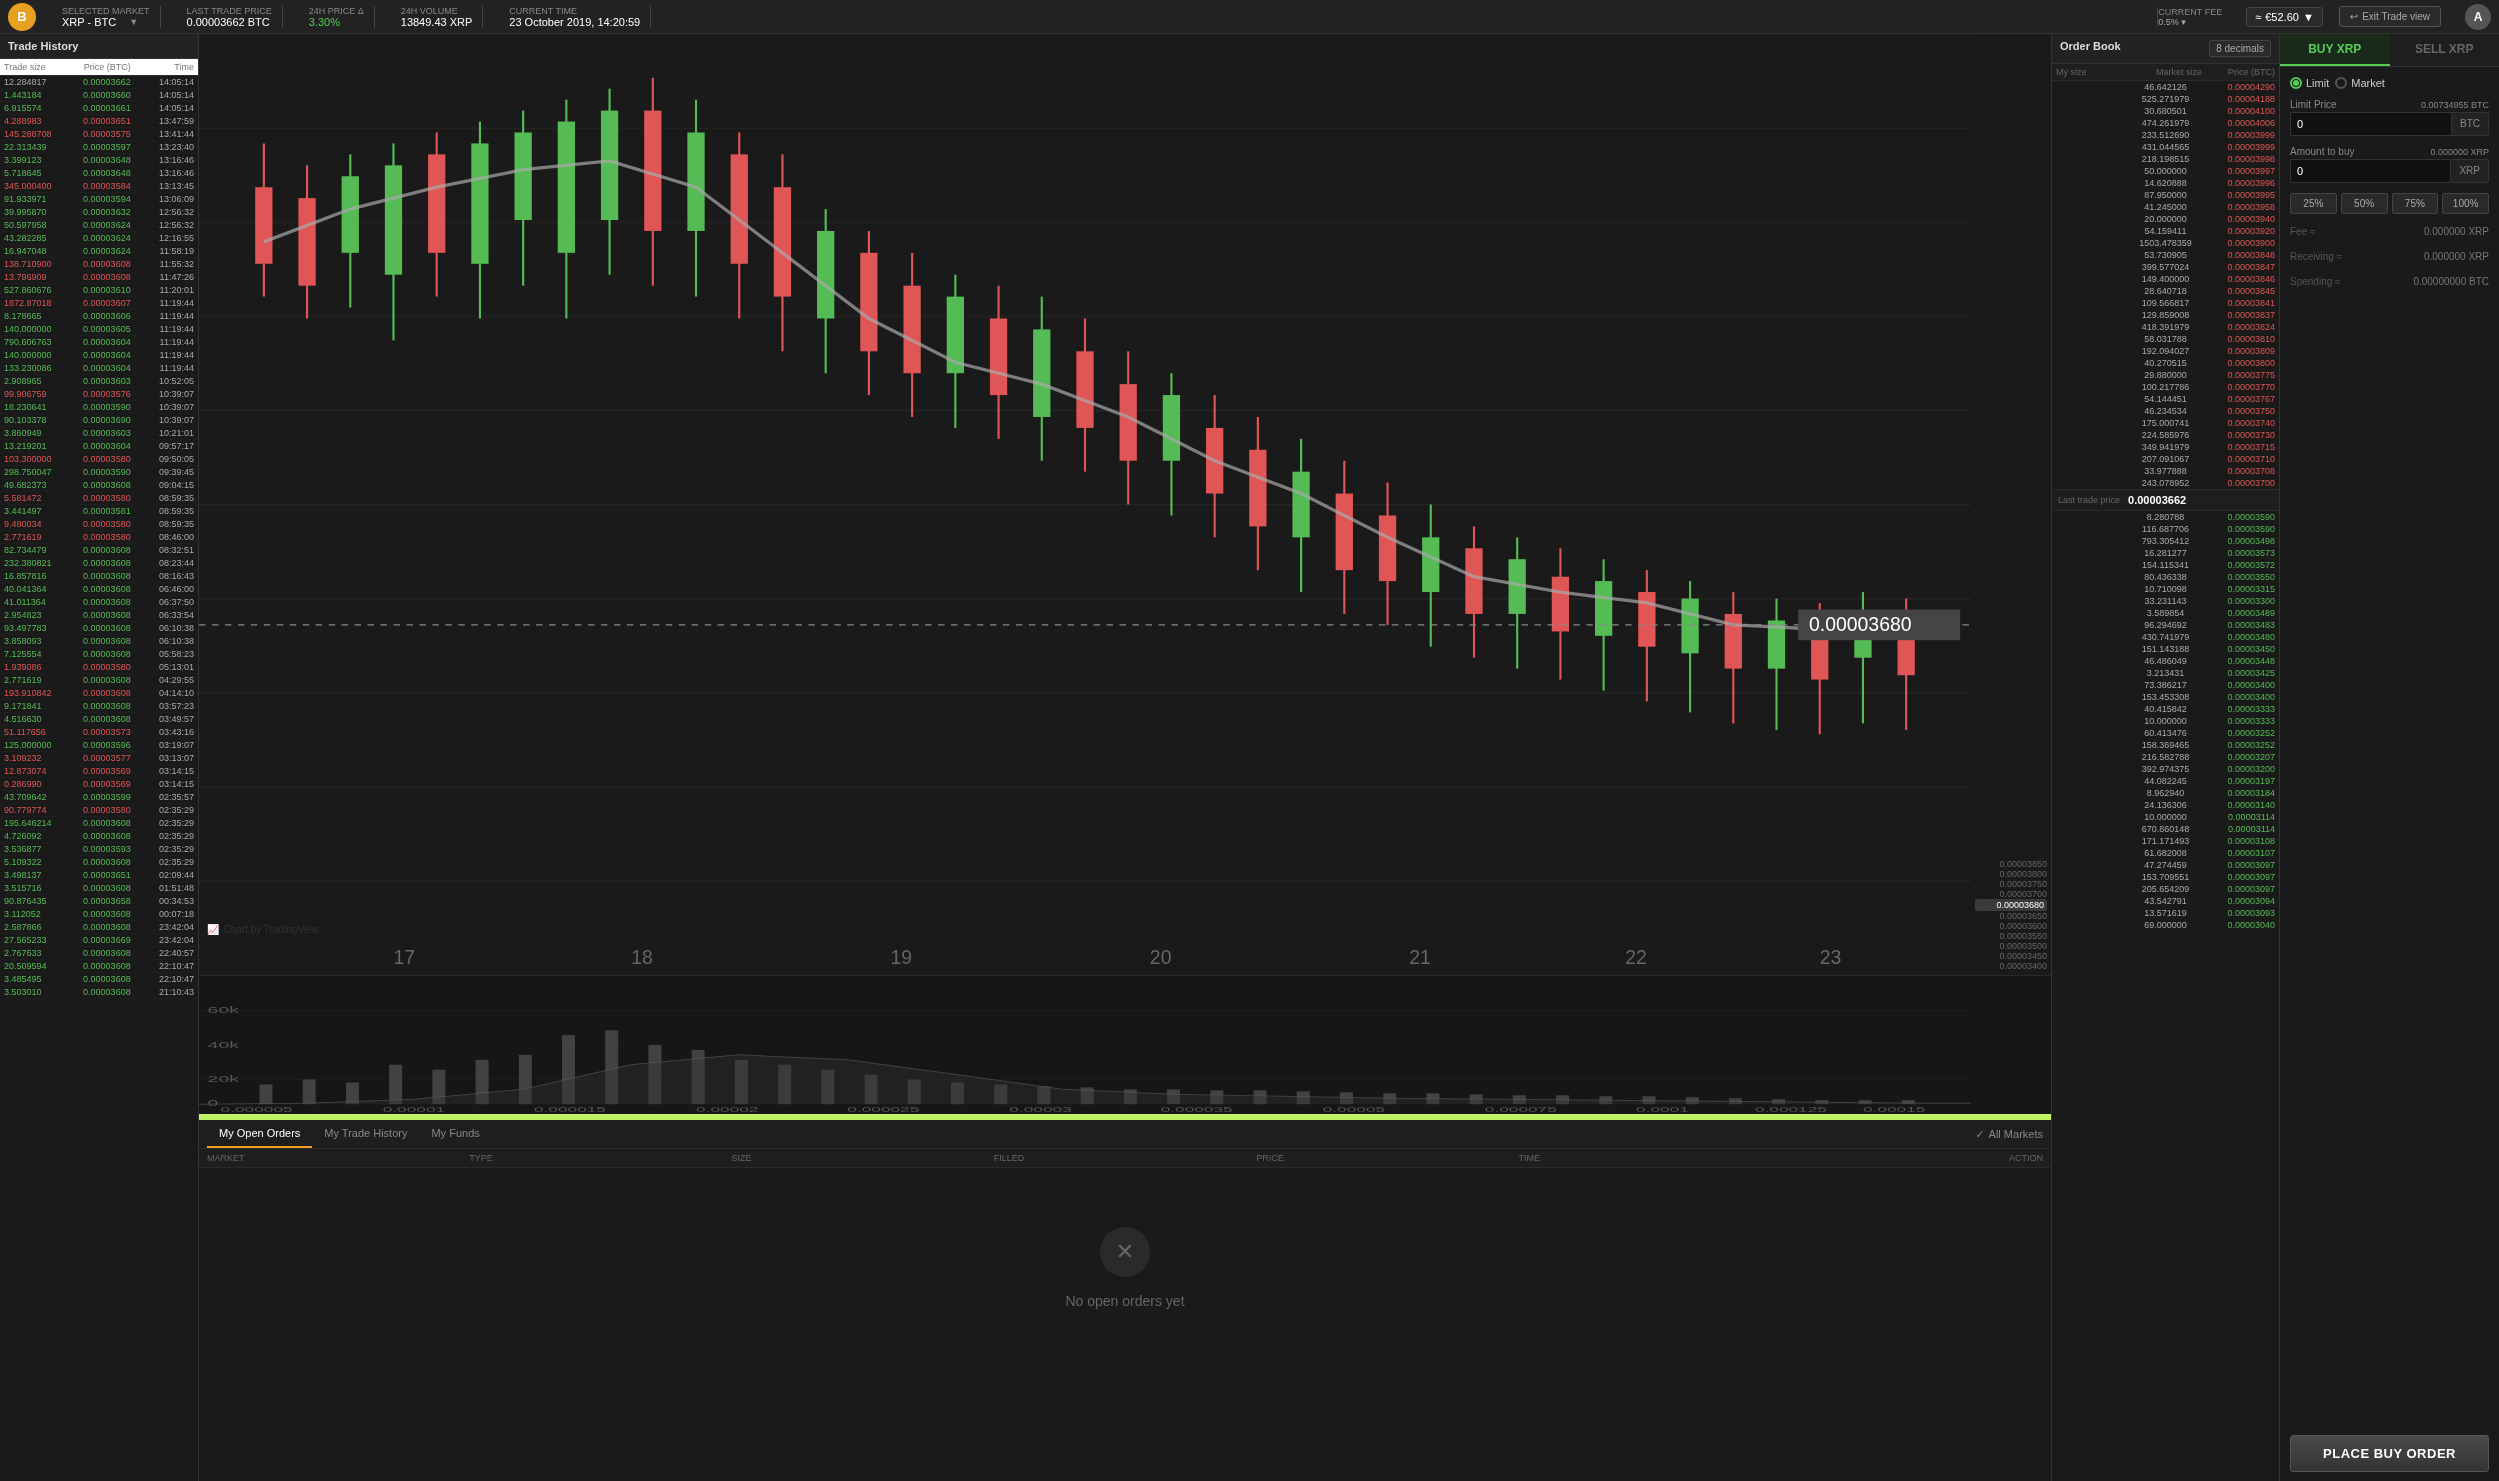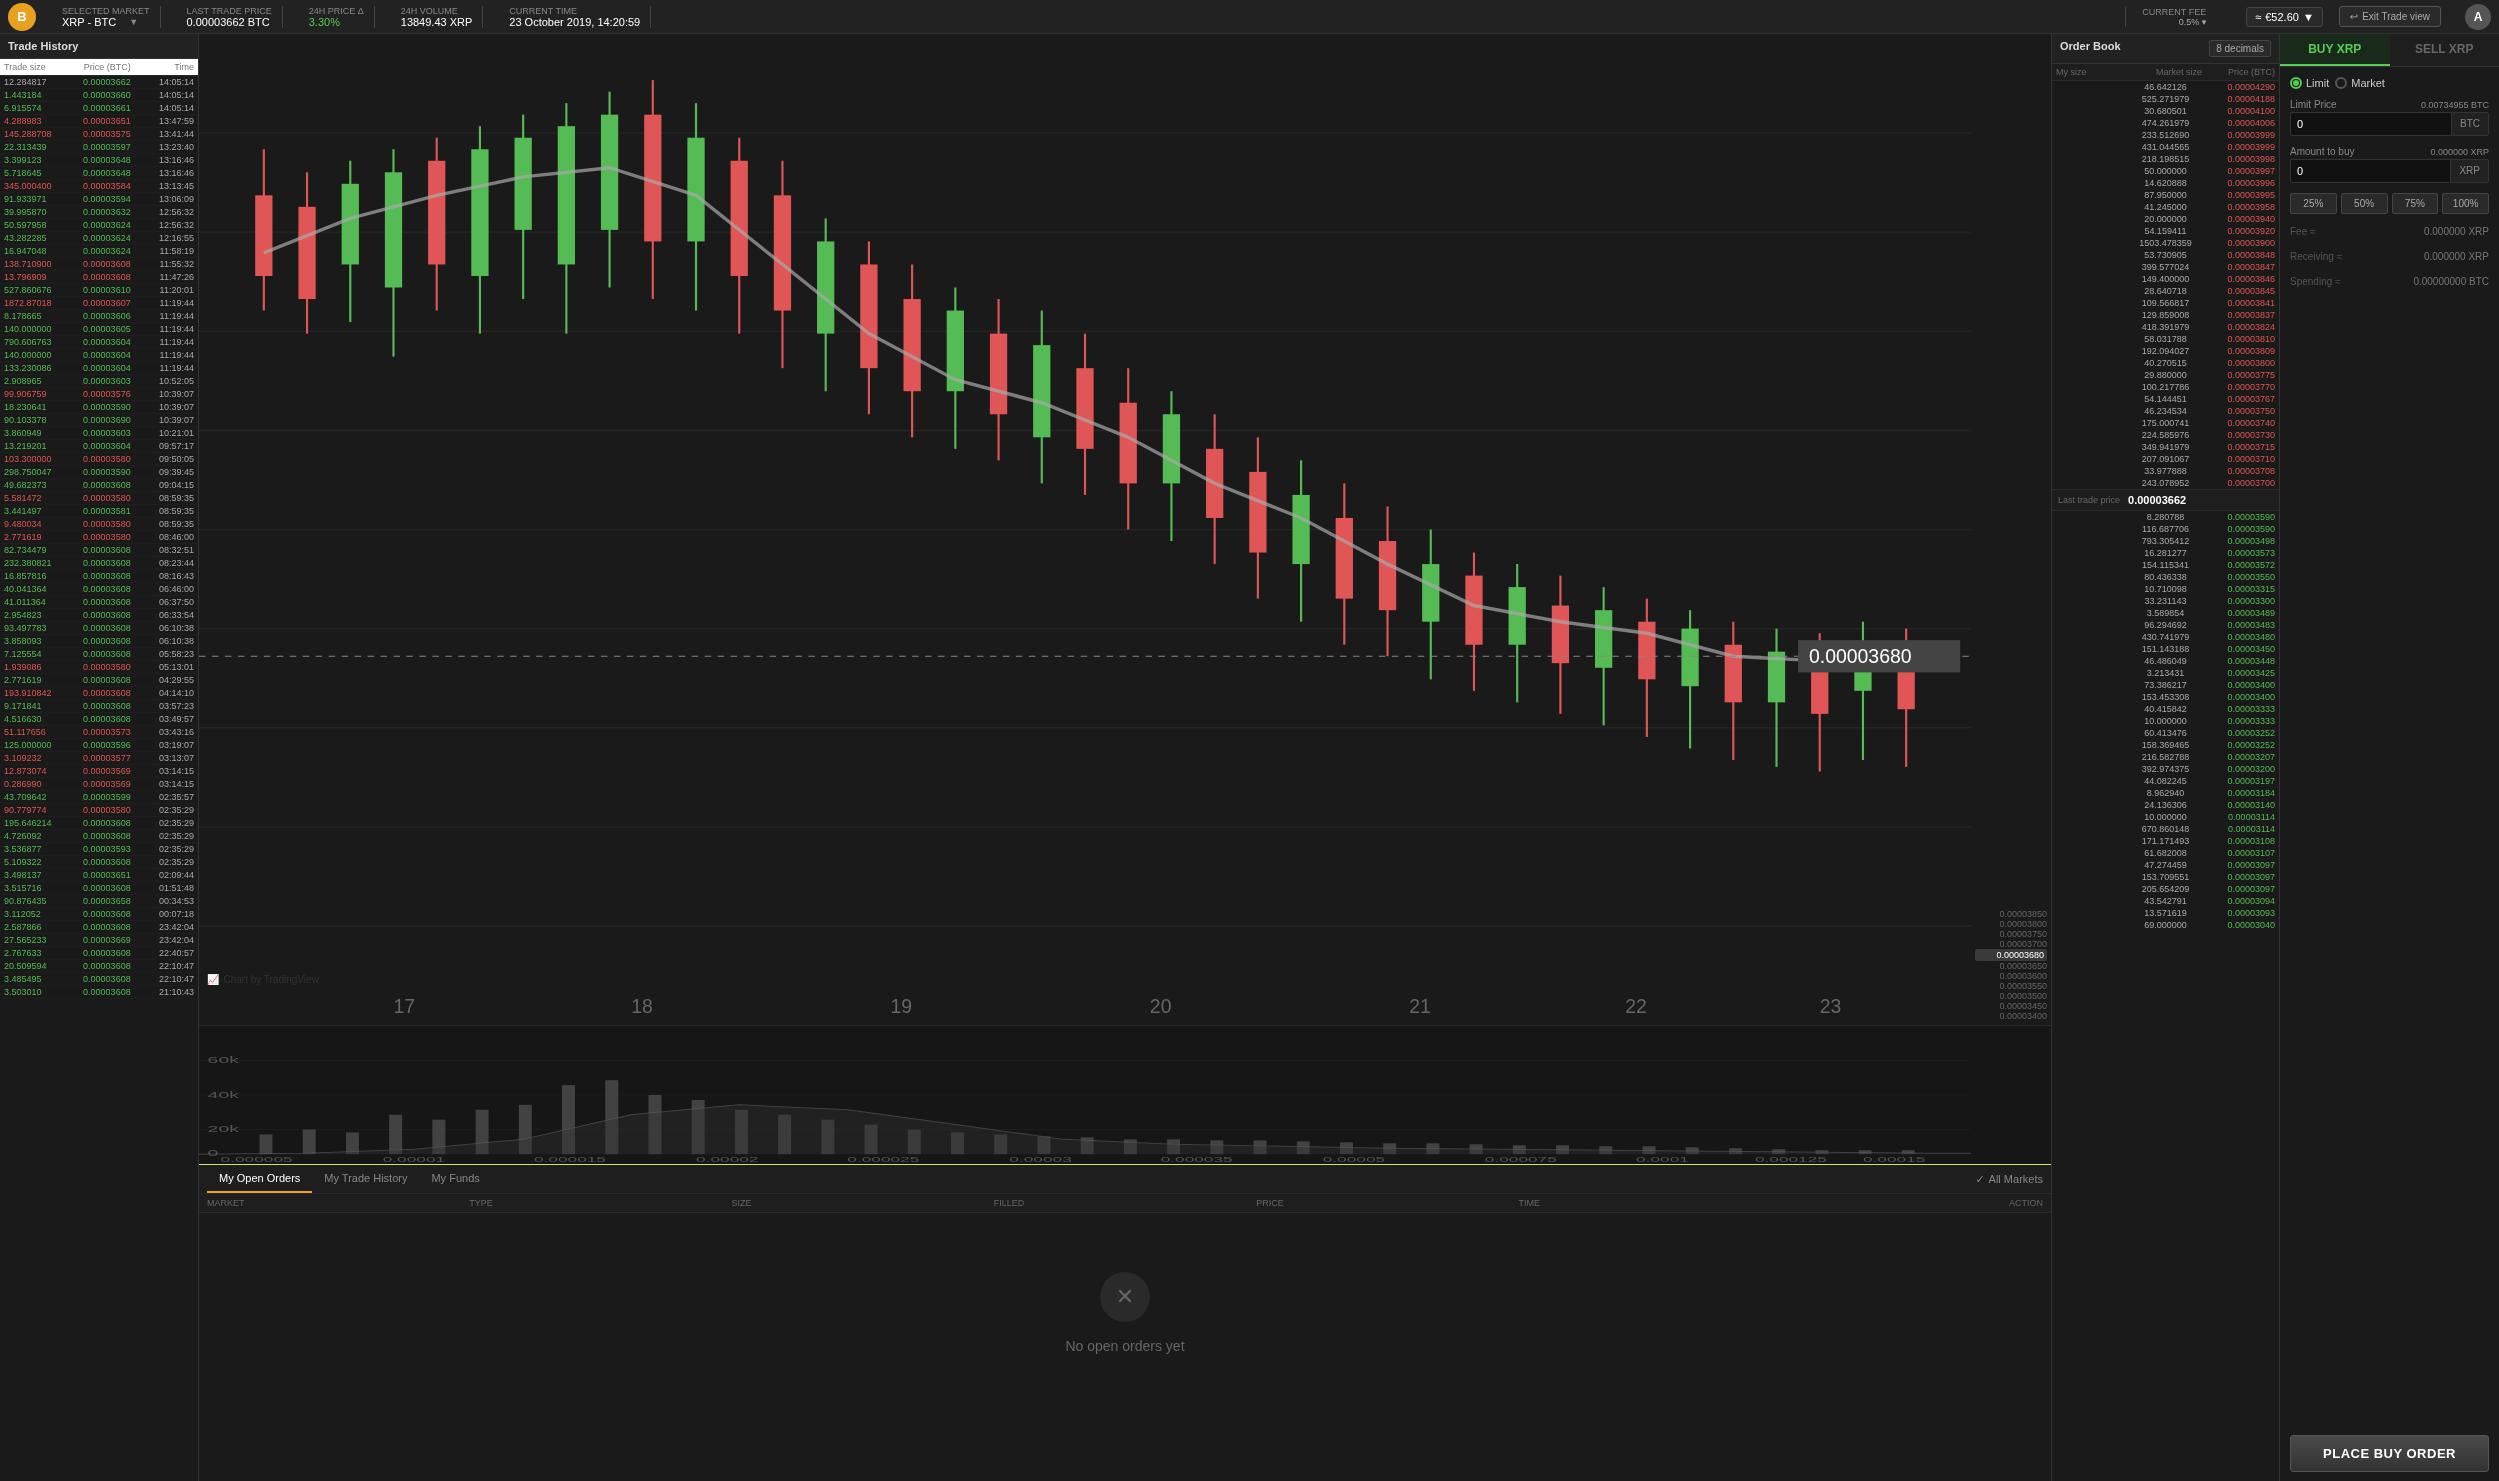--- a/index.html
+++ b/index.html
@@ -6,21 +6,21 @@
     body { background: #1a1a1a; color: #ccc; font-family: Arial, sans-serif; font-size: 11px; overflow: hidden; width: 2499px; height: 1482px; }
 
     
     #topbar { display: flex; align-items: center; background: #222; height: 34px; border-bottom: 1px solid #333; padding: 0 8px; gap: 16px; }
     .topbar-logo { width: 28px; height: 28px; border-radius: 50%; background: #e8a020; display: flex; align-items: center; justify-content: center; color: #fff; font-weight: bold; font-size: 13px; flex-shrink: 0; }
     .topbar-section { display: flex; flex-direction: column; padding: 0 10px; border-right: 1px solid #444; }
     .topbar-label { color: #888; font-size: 9px; text-transform: uppercase; }
     .topbar-value { color: #fff; font-size: 11px; font-weight: normal; display: flex; align-items: center; gap: 13px; }
     .topbar-value .dropdown-arrow { color: #888; font-size: 9px; }
     .topbar-spacer { flex: 1; }
-    .topbar-fee { display: flex; flex-direction: column; align-items: flex-end; padding: 0 16px; border-left: 1px solid #444; }
+    .topbar-fee { display: flex; flex-direction: column; padding: 0 0; border-left: 1px solid #444; }
     .topbar-balance { background: #2a2a2a; border: 1px solid #444; border-radius: 3px; padding: 3px 8px; display: flex; align-items: center; gap: 4px; font-size: 11px; color: #fff; margin-left: 8px; }
     .exit-btn { background: #2a2a2a; border: 1px solid #555; border-radius: 3px; padding: 4px 10px; color: #aaa; font-size: 10px; cursor: pointer; display: flex; align-items: center; gap: 4px; }
     .user-avatar { width: 26px; height: 26px; border-radius: 50%; background: #555; display: flex; align-items: center; justify-content: center; color: #fff; font-size: 12px; font-weight: bold; margin-left: 8px; }
 
     
     #main { display: flex; height: calc(1482px - 34px); }
 
     
     #trade-history { width: 199px; flex-shrink: 0; background: #1a1a1a; border-right: 1px solid #333; display: flex; flex-direction: column; }
     .panel-header { background: #222; padding: 6px 8px; font-size: 11px; color: #ddd; border-bottom: 1px solid #333; font-weight: bold; }
@@ -41,21 +41,21 @@
     #chart-area { flex: 1; display: flex; flex-direction: column; min-height: 0; }
     .chart-header { display: flex; align-items: center; padding: 4px 8px; background: #1e1e1e; border-bottom: 1px solid #2a2a2a; gap: 8px; }
     .chart-title { color: #ddd; font-size: 11px; font-weight: bold; }
     .chart-controls { display: flex; align-items: center; gap: 4px; }
     .chart-btn { background: #2a2a2a; border: 1px solid #444; border-radius: 2px; color: #aaa; font-size: 10px; padding: 2px 6px; cursor: pointer; }
     .chart-btn.active { background: #444; color: #fff; }
     #price-chart { flex: 1; background: #1a1a1a; position: relative; overflow: hidden; }
     #volume-chart { height: 139px; background: #161616; border-top: 1px solid #2a2a2a; position: relative; }
     
     
-    #bottom-panel { height: 318px; background: #1a1a1a; border-top: 1px solid #bef264; display: flex; flex-direction: column; }
+    #bottom-panel { height: 368px; background: #1a1a1a; border-top: 6px solid #bef264; display: flex; flex-direction: column; }
     .bottom-tabs { display: flex; align-items: center; background: #1e1e1e; border-bottom: 1px solid #2a2a2a; padding: 0 8px; }
     .bottom-tab { padding: 7px 12px; font-size: 11px; color: #888; cursor: pointer; border-bottom: 2px solid transparent; }
     .bottom-tab.active { color: #fff; border-bottom: 2px solid #f0a020; }
     .all-markets-btn { margin-left: auto; display: flex; align-items: center; gap: 4px; color: #888; font-size: 11px; cursor: pointer; }
     .bottom-table { flex: 1; overflow-y: auto; }
     .bt-header { display: flex; padding: 4px 8px; background: #1e1e1e; border-bottom: 1px solid #2a2a2a; }
     .bt-col { flex: 1; font-size: 9px; color: #666; text-transform: uppercase; }
     .bt-col:last-child { text-align: right; }
     .empty-msg { display: flex; flex-direction: column; align-items: center; justify-content: center; height: 199px; gap: 16px; }
     .empty-x { width: 50px; height: 50px; border-radius: 50%; background: #2a2a2a; display: flex; align-items: center; justify-content: center; font-size: 22px; color: #666; }

